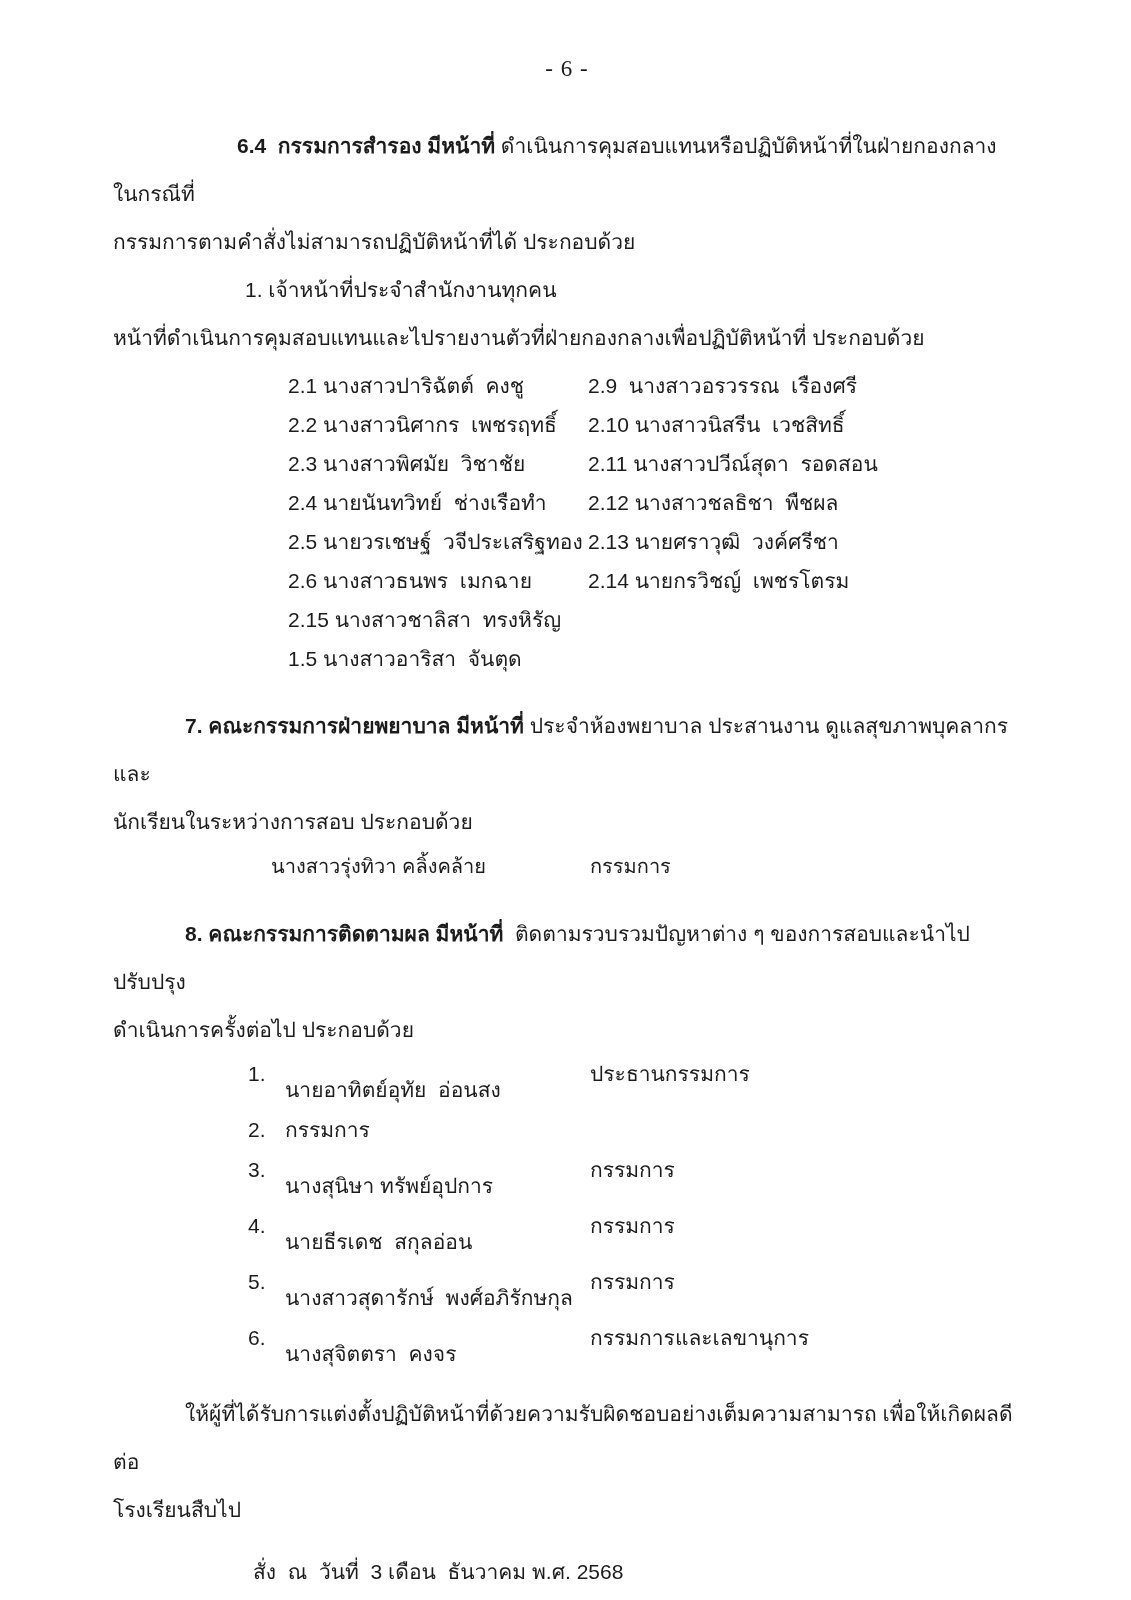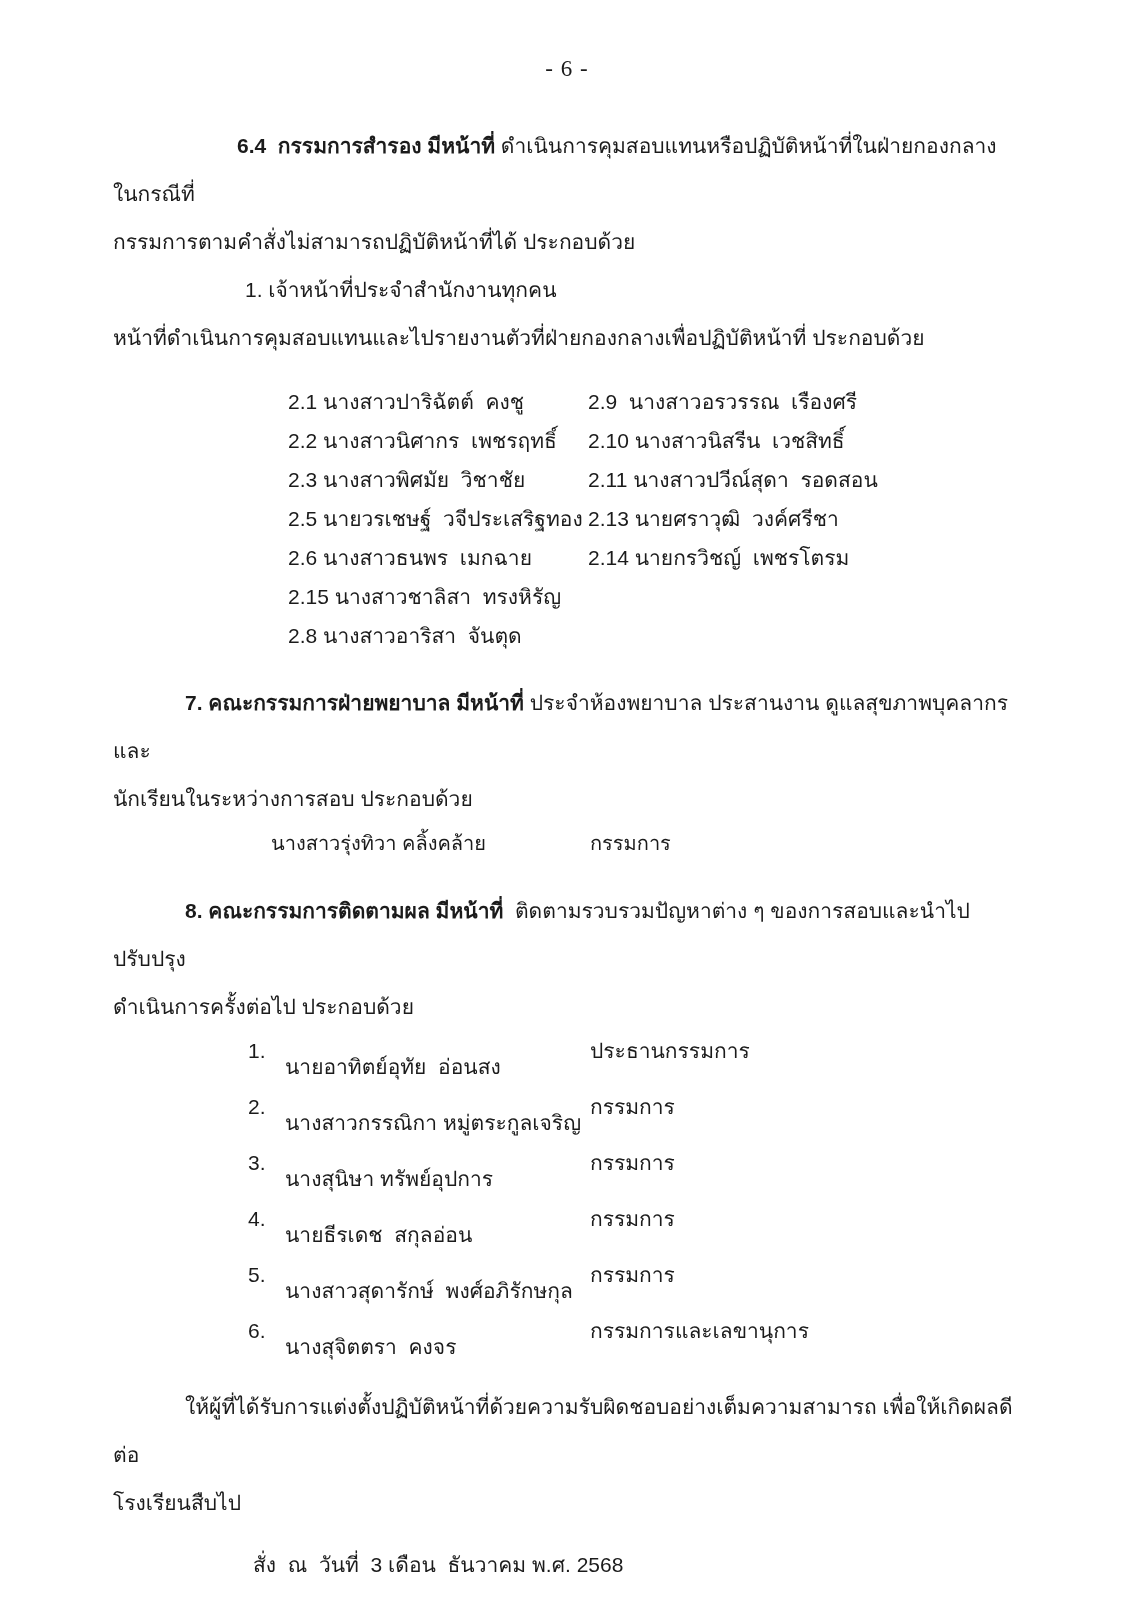--- a/index.html
+++ b/index.html
@@ -31,21 +31,21 @@
     font-family: "Liberation Serif", "DejaVu Serif", serif;
     font-size: 23px;
     line-height: 30px;
     letter-spacing: 1px;
   }
   .para-64 { margin-top: 38px; }
   .indent-lead { text-indent: 124px; }
   .indent-head { text-indent: 72px; }
   .sub-item { padding-left: 132px; }
   
-  .roster { margin-top: 20px; }
+  .roster { margin-top: 4px; }
   .roster-row {
     display: flex;
     padding-left: 175px;
     font-size: 21px;
     line-height: 39px;
     white-space: pre-wrap;
   }
   .roster-left { width: 300px; flex: none; }
   .roster-right { flex: none; }
   
@@ -111,32 +111,36 @@
       </div>
       <div class="roster-row">
         <span class="roster-left">2.2 นางสาวนิศากร  เพชรฤทธิ์</span>
         <span class="roster-right">2.10 นางสาวนิสรีน  เวชสิทธิ์</span>
       </div>
       <div class="roster-row">
         <span class="roster-left">2.3 นางสาวพิศมัย  วิชาชัย</span>
         <span class="roster-right">2.11 นางสาวปวีณ์สุดา  รอดสอน</span>
       </div>
       <div class="roster-row">
+        <span class="roster-left">2.4 นายนันทวิทย์  ช่างเรือทำ</span>
+        <span class="roster-right">2.12 นางสาวชลธิชา  พืชผล</span>
+      </div>
+      <div class="roster-row">
         <span class="roster-left">2.5 นายวรเชษฐ์  วจีประเสริฐทอง</span>
         <span class="roster-right">2.13 นายศราวุฒิ  วงค์ศรีชา</span>
       </div>
       <div class="roster-row">
         <span class="roster-left">2.6 นางสาวธนพร  เมกฉาย</span>
         <span class="roster-right">2.14 นายกรวิชญ์  เพชรโตรม</span>
       </div>
       <div class="roster-row">
         <span class="roster-right">2.15 นางสาวชาลิสา  ทรงหิรัญ</span>
       </div>
       <div class="roster-row">
-        <span class="roster-left">2.8 นางสาวอาริสา  จันตุด</span>
+        <span class="roster-left">1.5 นางสาวอาริสา  จันตุด</span>
       </div>
     </div>
   </div>
 
   <div class="gap-md"></div>
   <div>
     <div class="t indent-head"><span class="b">7. คณะกรรมการฝ่ายพยาบาล มีหน้าที่</span><span> ประจำห้องพยาบาล ประสานงาน ดูแลสุขภาพบุคลากรและ</span></div>
     <div class="t">นักเรียนในระหว่างการสอบ ประกอบด้วย</div>
     <div class="member-row">
       <span class="member-name">นางสาวรุ่งทิวา คลิ้งคล้าย</span>
@@ -149,21 +153,20 @@
     <div class="t indent-head"><span class="b">8. คณะกรรมการติดตามผล มีหน้าที่</span><span>  ติดตามรวบรวมปัญหาต่าง ๆ ของการสอบและนำไปปรับปรุง</span></div>
     <div class="t">ดำเนินการครั้งต่อไป ประกอบด้วย</div>
 
     <div class="c8-row">
       <span class="c8-no">1.</span>
       <span class="c8-name">นายอาทิตย์อุทัย  อ่อนสง</span>
       <span>ประธานกรรมการ</span>
     </div>
     <div class="c8-row">
       <span class="c8-no">2.</span>
-      <span class="c8-name">นางสาวกรรณิกา หมู่ตระกูลเจริญ</span>
       <span>กรรมการ</span>
     </div>
     <div class="c8-row">
       <span class="c8-no">3.</span>
       <span class="c8-name">นางสุนิษา ทรัพย์อุปการ</span>
       <span>กรรมการ</span>
     </div>
     <div class="c8-row">
       <span class="c8-no">4.</span>
       <span class="c8-name">นายธีรเดช  สกุลอ่อน</span>

